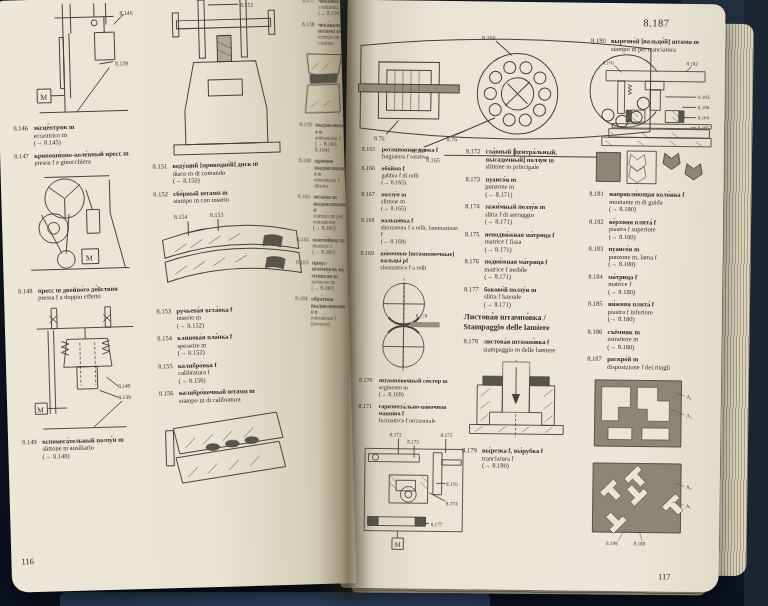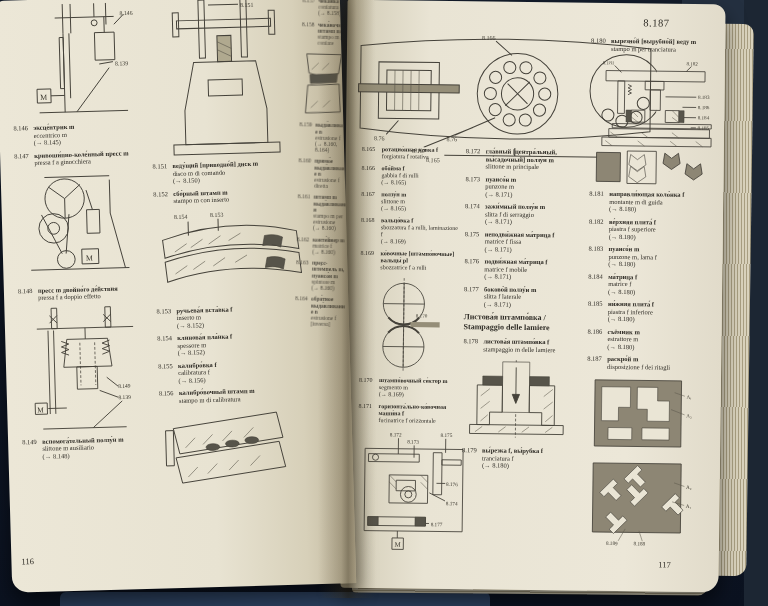--- a/index.html
+++ b/index.html
@@ -36,21 +36,21 @@
   .rhead{position:absolute;left:296px;top:14px;font-size:10.5px;letter-spacing:.5px;}
   .entry{display:flex;margin:0 0 5px;}
   .num{width:20px;flex:none;}
   .lp-col3 .num{width:16px;}
   .bd{flex:1;min-width:0;overflow-wrap:anywhere;}
   .ru{display:block;font-weight:bold;}
   .it,.ref{display:block;font-weight:normal;}
   .sect{font-weight:bold;font-size:8px;line-height:9.5px;margin:3px 0 6px;}
   .pn{position:absolute;font-size:8.5px;}
   .pn-left{left:10px;bottom:26px;}
-  .pn-right{right:48px;bottom:22px;}
+  .pn-right{right:48px;bottom:10px;}
   .fig{display:block;margin:3px 0 5px;}
   .fig .ln{stroke:#45423a;stroke-width:1;fill:none;}
   .fig .thin{stroke:#5a564a;stroke-width:.6;fill:none;}
   .fig .dsh{stroke:#45423a;stroke-width:.8;fill:none;stroke-dasharray:3 2;}
   .fig .dk{fill:#57544a;stroke:#45423a;stroke-width:.6;}
   .fig .gr{fill:#8d8674;stroke:#45423a;stroke-width:1;}
   .fig .wh{fill:#eae5d5;stroke:#45423a;stroke-width:.7;}
   .fig .shaft{fill:#958e78;}
   .fig text{font-size:6px;font-family:"Liberation Serif",serif;fill:#3b382f;}
   .fig text.bigm{font-size:8px;}
@@ -559,21 +559,21 @@
             <span class="it">tranciatura f</span>
             <span class="ref">(→ 8.180)</span>
           </span>
         </div>
     </div>
 
     <div class="col rp-col3">
       <div class="entry">
           <span class="num">8.180</span>
           <span class="bd">
-            <b class="ru">вырезно́й [вырубно́й] веду m</b>
+            <b class="ru">вырезно́й [вальцо́й] штамп m</b>
             <span class="it">stampo m per tranciatura</span>
             <span class="ref"></span>
           </span>
         </div>
       <svg class="fig" width="128" height="128" viewBox="0 0 150 150">
         <g class="ln">
           <rect x="18" y="16" width="116" height="12"></rect>
           <rect x="32" y="28" width="8" height="38"></rect>
           <path d="M44,32 l4,2 l-4,2 l4,2 l-4,2 l4,2 l-4,2"></path>
           <rect x="64" y="28" width="22" height="10"></rect>

